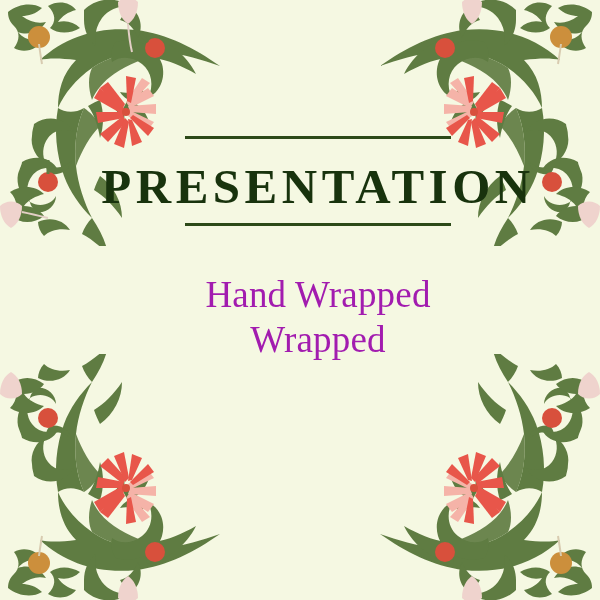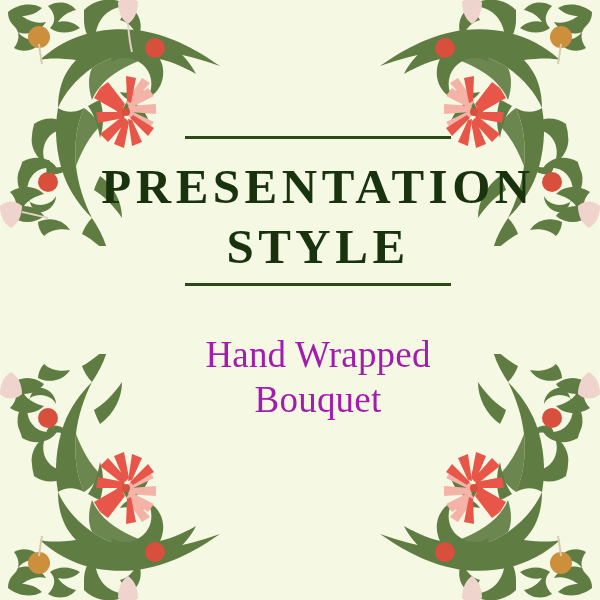--- a/index.html
+++ b/index.html
@@ -357,25 +357,24 @@
       <path d="M122,6 C128,0 136,0 142,6 C142,16 138,24 132,28 C126,24 122,16 122,6 Z" fill="#EFD3CD"></path>
       <path d="M4,210 C10,204 20,204 26,210 C26,220 22,228 15,232 C8,228 4,220 4,210 Z" fill="#EFD3CD"></path>
     </svg>
   </div>
 
   <div class="content">
 
     <hr class="rule rule-top">
 
     <h1 class="title"><span class="line1">PRESENTATION</span>
-      <span class="line2">STYLE</span>
     </h1>
 
     <hr class="rule rule-bottom">
 
     <p class="subtitle">
         <span class="sline">Hand Wrapped</span>
-        <span class="sline">Bouquet</span>
+        <span class="sline">Wrapped</span>
     </p>
 
   </div>
 
 </div>
 
 </body></html>

